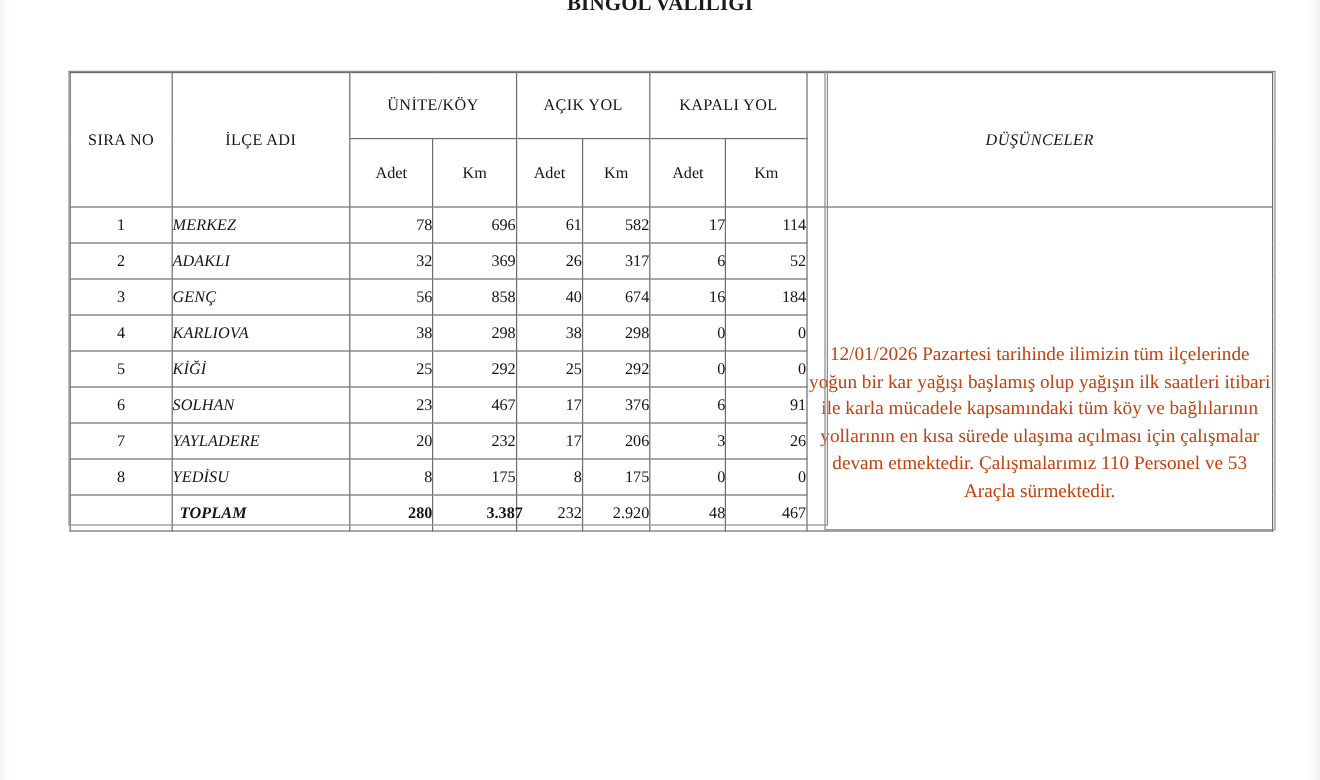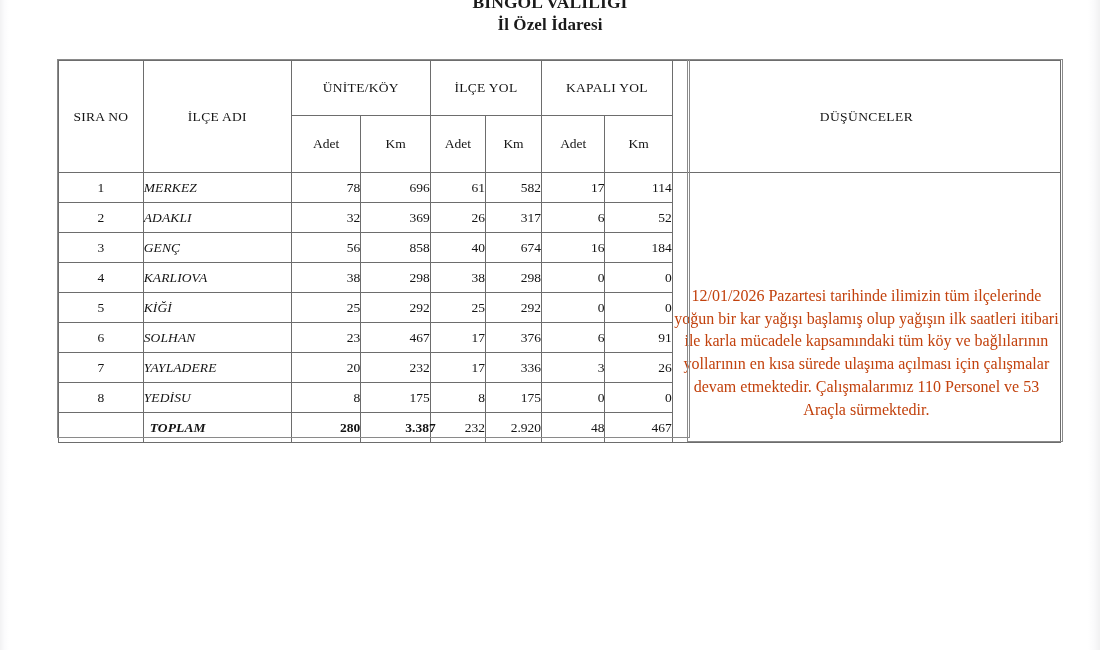--- a/index.html
+++ b/index.html
@@ -105,20 +105,21 @@
     vertical-align: middle;
   }
   th.hdr-dus {
     text-align: center;
     font-weight: bold;
     font-size: 15px;
     letter-spacing: 0.4px;
     vertical-align: middle;
     border-left: 2px solid #6d6d6d;
     border-right: 2px solid #6d6d6d;
+    font-style: italic;
   }
 
   td.cell {
     height: 29px;
     vertical-align: middle;
   }
   td.c-idx {
     text-align: center;
     font-weight: bold;
     font-size: 13px;
@@ -180,42 +181,41 @@
   }
 </style>
 </head>
 <body>
 
 <div class="page-edge left"></div>
 <div class="page-edge right"></div>
 
 <div class="doc-header">
   <div class="line line-org">BİNGÖL VALİLİĞİ</div>
-  <div class="line line-sub">İl Özel İdaresi</div>
 </div>
 
 <div class="table-wrap">
   <table class="report">
     <colgroup>
       <col class="c-sira">
         <col class="c-ilce">
       <col class="c-num">
         <col class="c-km">
       <col class="c-num2">
         <col class="c-km2">
       <col class="c-num3">
         <col class="c-km3">
       <col class="c-dus">
     </colgroup>
     <thead>
       <tr>
         <th class="hdr hdr-tall" rowspan="2">SIRA NO</th>
         <th class="hdr hdr-tall" rowspan="2">İLÇE ADI</th>
         <th class="hdr" colspan="2">ÜNİTE/KÖY</th>
-        <th class="hdr" colspan="2">İLÇE YOL</th>
+        <th class="hdr" colspan="2">AÇIK YOL</th>
         <th class="hdr" colspan="2">KAPALI YOL</th>
         <th class="hdr-dus" rowspan="2">DÜŞÜNCELER</th>
       </tr>
       <tr>
         <th class="hdr-sub">Adet</th>
         <th class="hdr-sub">Km</th>
         <th class="hdr-sub">Adet</th>
         <th class="hdr-sub">Km</th>
         <th class="hdr-sub">Adet</th>
         <th class="hdr-sub">Km</th>
@@ -285,21 +285,21 @@
           <td class="cell c-val">376</td>
           <td class="cell c-val">6</td>
           <td class="cell c-val">91</td>
         </tr>
         <tr class="data-row">
           <td class="cell c-idx">7</td>
           <td class="cell c-name">YAYLADERE</td>
           <td class="cell c-val">20</td>
           <td class="cell c-val">232</td>
           <td class="cell c-val">17</td>
-          <td class="cell c-val">336</td>
+          <td class="cell c-val">206</td>
           <td class="cell c-val">3</td>
           <td class="cell c-val">26</td>
         </tr>
         <tr class="data-row">
           <td class="cell c-idx">8</td>
           <td class="cell c-name">YEDİSU</td>
           <td class="cell c-val">8</td>
           <td class="cell c-val">175</td>
           <td class="cell c-val">8</td>
           <td class="cell c-val">175</td>

